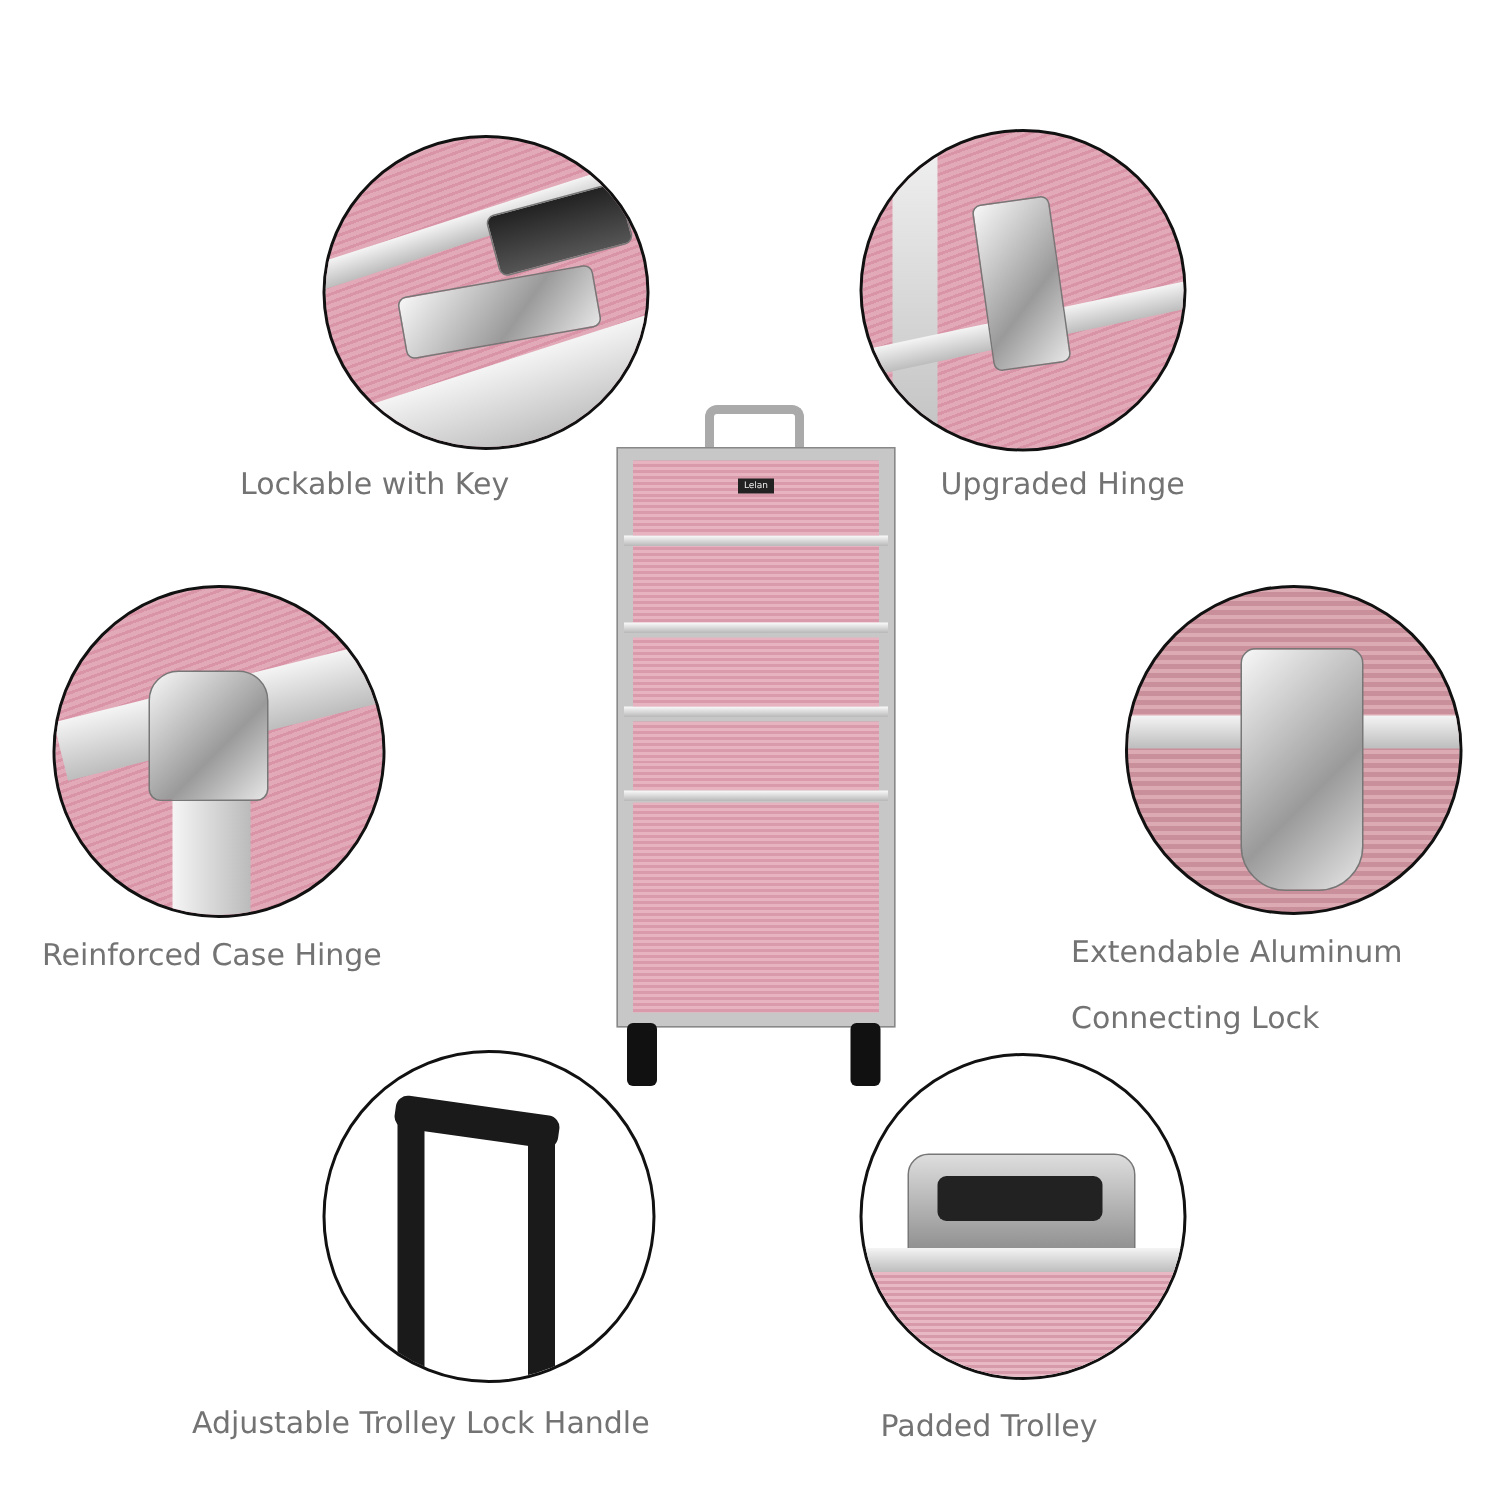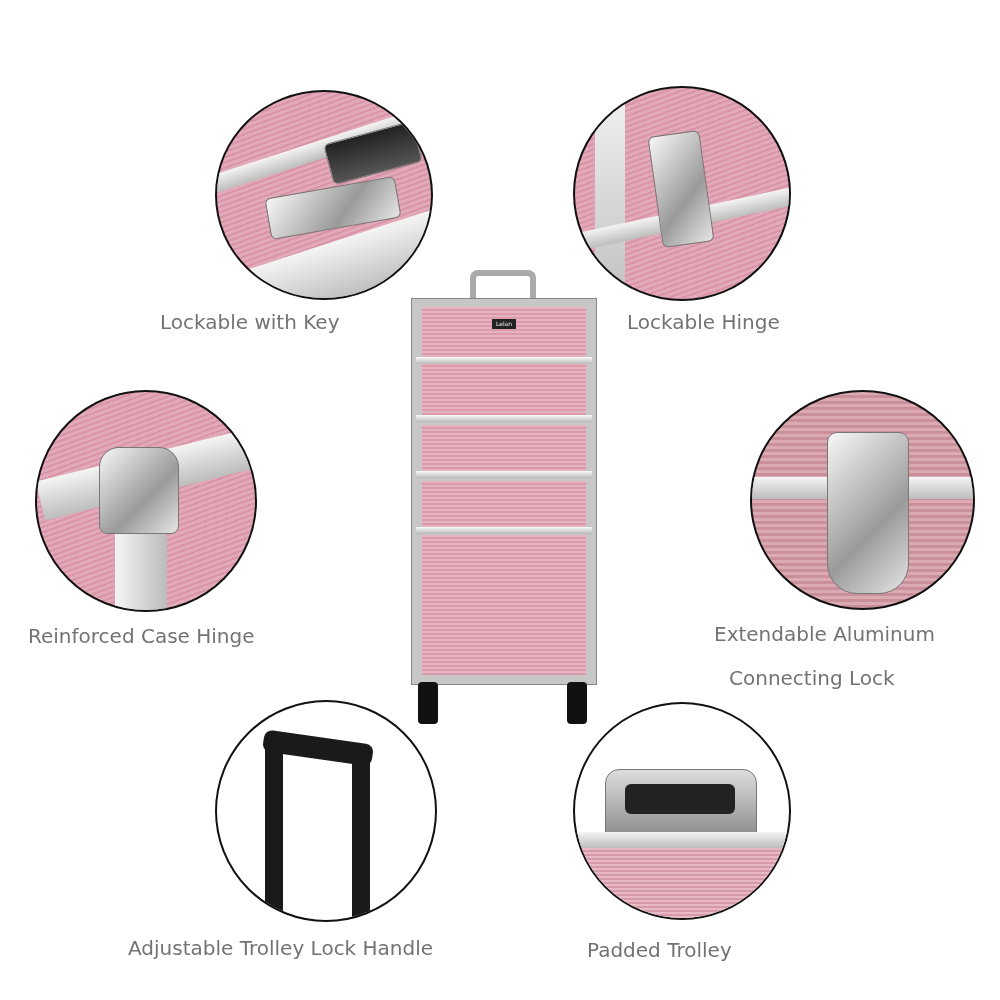--- a/index.html
+++ b/index.html
@@ -25,35 +25,35 @@
   <div class="metal" style="left:50px;top:95px;width:130px;height:40px;transform:rotate(-10deg);"></div>
   <div class="metal" style="left:110px;top:40px;width:90px;height:40px;transform:rotate(-15deg);background:linear-gradient(#222,#555);"></div>
 </div>
 <div class="label" style="left:160px;top:310px;">Lockable with Key</div>
 
 <div class="circle" style="left:573px;top:86px;width:218px;height:215px;">
   <div class="rail" style="left:20px;top:-10px;width:30px;height:240px;"></div>
   <div class="rail" style="left:0;top:120px;width:240px;height:18px;transform:rotate(-12deg);"></div>
   <div class="metal" style="left:80px;top:45px;width:50px;height:110px;transform:rotate(-8deg);"></div>
 </div>
-<div class="label" style="left:627px;top:310px;">Lockable Hinge</div>
+<div class="label" style="left:627px;top:310px;">Upgraded Hinge</div>
 
 <div class="circle" style="left:35px;top:390px;width:222px;height:222px;">
   <div class="rail" style="left:0;top:60px;width:240px;height:40px;transform:rotate(-14deg);"></div>
   <div class="rail" style="left:78px;top:80px;width:52px;height:160px;background:linear-gradient(90deg,#f5f5f5,#bbb);"></div>
   <div class="metal" style="left:62px;top:55px;width:78px;height:85px;border-radius:20px 20px 8px 8px;"></div>
 </div>
 <div class="label" style="left:28px;top:624px;">Reinforced Case Hinge</div>
 
 <div class="circle" style="left:750px;top:390px;width:225px;height:220px;background:repeating-linear-gradient(180deg,#dcaab3 0 3px,#c98f9a 3px 6px);">
   <div class="rail" style="left:0;top:85px;width:240px;height:22px;"></div>
   <div class="metal" style="left:75px;top:40px;width:80px;height:160px;border-radius:10px 10px 30px 30px;"></div>
 </div>
 <div class="label" style="left:714px;top:622px;">Extendable Aluminum</div>
-<div class="label" style="left:714px;top:666px;margin-left:15px;">Connecting Lock</div>
+<div class="label" style="left:714px;top:666px;">Connecting Lock</div>
 
 <div class="circle white" style="left:215px;top:700px;width:222px;height:222px;">
   <div class="grip" style="left:46px;top:35px;width:110px;height:22px;border-radius:8px;transform:rotate(8deg);"></div>
   <div class="grip" style="left:48px;top:45px;width:18px;height:180px;"></div>
   <div class="grip" style="left:135px;top:55px;width:18px;height:170px;"></div>
 </div>
 <div class="label" style="left:128px;top:936px;">Adjustable Trolley Lock Handle</div>
 
 <div class="circle white" style="left:573px;top:702px;width:218px;height:218px;">
   <div class="metal" style="left:30px;top:65px;width:150px;height:70px;border-radius:14px 14px 0 0;background:linear-gradient(#ddd,#888);"></div>

